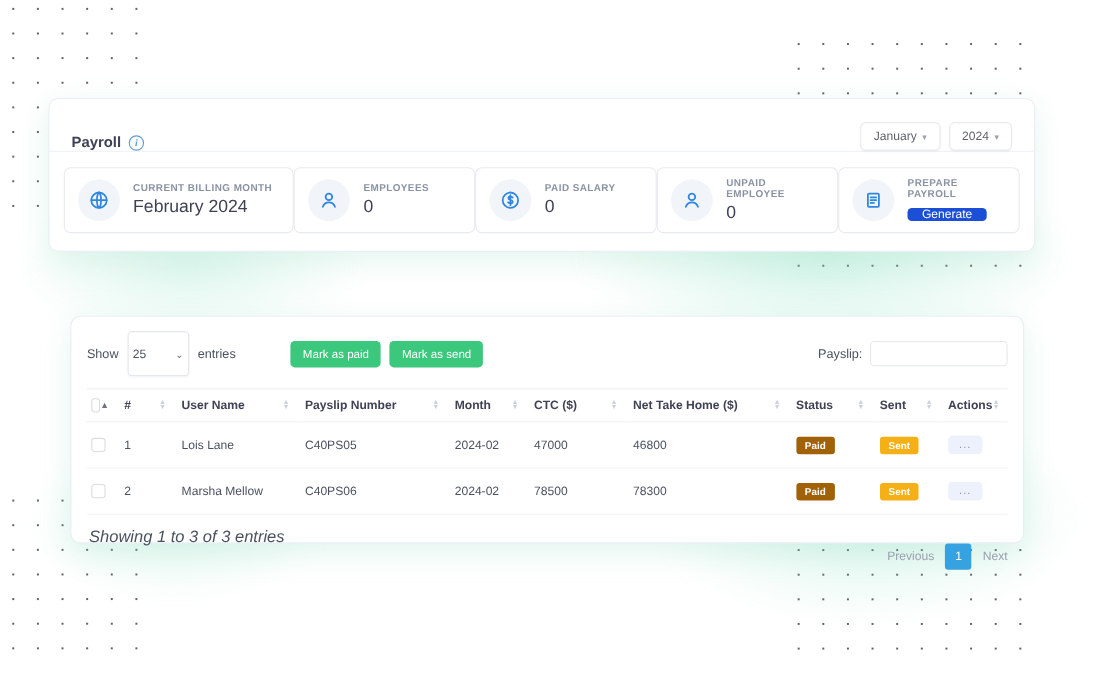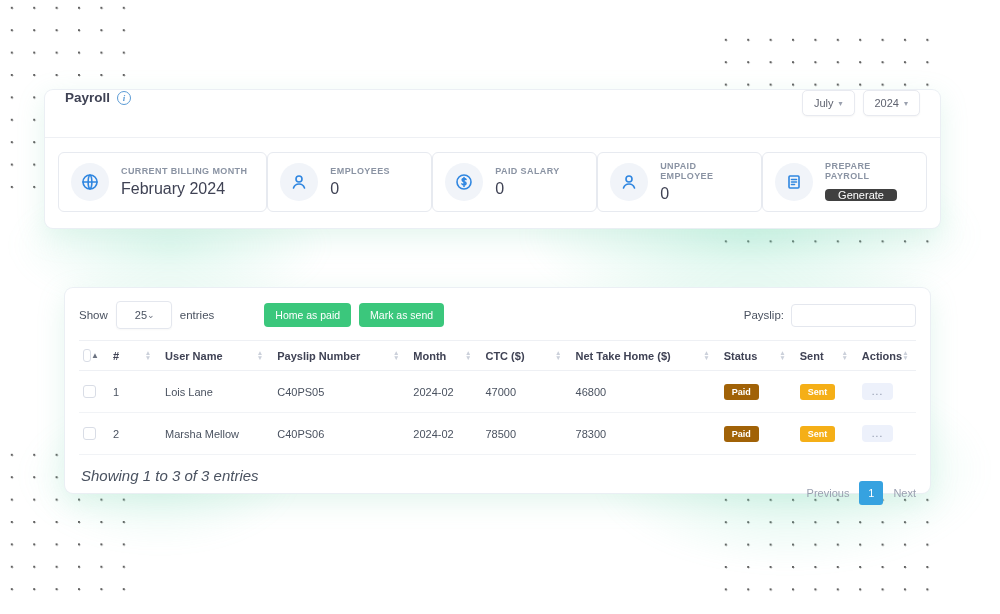--- a/index.html
+++ b/index.html
@@ -20,21 +20,21 @@
   .blob1 { left:520px; top:150px; width:460px; height:170px; background:radial-gradient(ellipse, rgba(110,220,180,.30), rgba(110,220,180,0) 70%); }
   .blob2 { left:10px;  top:180px; width:320px; height:130px; background:radial-gradient(ellipse, rgba(110,220,180,.22), rgba(110,220,180,0) 70%); }
   .blob3 { left:590px; top:370px; width:400px; height:200px; background:radial-gradient(ellipse, rgba(110,220,180,.26), rgba(110,220,180,0) 70%); }
   .blob4 { left:20px;  top:400px; width:280px; height:150px; background:radial-gradient(ellipse, rgba(110,220,180,.18), rgba(110,220,180,0) 70%); }
 
   .panel { position:absolute; z-index:2; background:#fff; border-radius:8px;
     box-shadow: 0 0 0 1px rgba(234,238,243,.95), 0 8px 28px rgba(120,210,175,.22); }
 
   
   .panel-top { left:45px; top:90px; width:895px; height:138px; }
-  .ptop-header { height:48px; display:flex; align-items:flex-start; justify-content:space-between;
+  .ptop-header { height:48px; display:flex; align-items:flex-end; justify-content:space-between;
     padding:0 20px; border-bottom:1px solid #eef0f4; }
   .title-wrap { display:flex; align-items:center; gap:7px; }
   .page-title { font-size:13.5px; font-weight:bold; color:#3f4254; }
   .info-icon { width:14px; height:14px; border:1.4px solid #5b9bd5; border-radius:50%;
     color:#5b9bd5; font-size:9px; display:flex; align-items:center; justify-content:center;
     font-family:"Liberation Serif", serif; font-style:italic; font-weight:bold; }
   .dd-group { display:flex; gap:8px; }
   .dd-btn { display:flex; align-items:center; gap:5px; background:#fff; border:1px solid #e8eaf0;
     border-radius:5px; padding:6px 11px; font-size:11px; color:#5f6370;
     box-shadow:0 1px 2px rgba(0,0,0,.04); cursor:pointer; }
@@ -42,30 +42,30 @@
 
   
   .cards { display:flex; padding:14px 13px; }
   .card { border:1px solid #e7eaf0; border-radius:6px; background:#fff; height:60px;
     display:flex; align-items:center; gap:12px; padding:0 12px; flex:1; }
   .card-billing { flex:1.32; }
   .icon-blob { width:38px; height:38px; min-width:38px; border-radius:50%; background:#f1f4f9;
     display:flex; align-items:center; justify-content:center; }
   .card-label { font-size:9px; letter-spacing:.4px; color:#8a93a3; font-weight:bold; margin-bottom:4px; }
   .card-value { font-size:16px; color:#3f4254; }
-  .gen-btn { background:#404040; color:#fff; border:none; border-radius:4px; font-size:11px;
+  .gen-btn { background:#1d4ed8; color:#fff; border:none; border-radius:4px; font-size:11px;
     padding:0 13px; cursor:pointer; font-family:inherit; }
 
   
   .panel-table { left:65px; top:288px; width:865px; height:205px; padding:13px 14px 10px; }
   .controls { display:flex; align-items:center; justify-content:space-between; margin-bottom:11px; }
   .controls-left { display:flex; align-items:center; gap:8px; }
   .ctl-text { font-size:11.5px; color:#4a5260; }
-  .select-box { width:56px; height:28px; border:1px solid #e4e7ee; border-radius:4px;
-    display:flex; align-items:center; justify-content:space-between; padding:0 18px;
+  .select-box { width:56px; height:41px; border:1px solid #e4e7ee; border-radius:4px;
+    display:flex; align-items:center; justify-content:space-between; padding:0 4px;
     font-size:11px; color:#4a5260; cursor:pointer; box-shadow:0 1px 2px rgba(0,0,0,.03); }
   .select-box .caret { font-size:9px; color:#6b7280; }
   .green-btn { background:#3bc77c; color:#fff; border:none; border-radius:4px; font-size:10.5px;
     padding:6px 11px; cursor:pointer; font-family:inherit; }
   .mark-paid { margin-left:42px; }
   .controls-right { display:flex; align-items:center; gap:7px; }
   .search-input { width:125px; height:23px; border:1px solid #e4e7ee; border-radius:4px;
     font-size:11px; padding:0 7px; outline:none; font-family:inherit; }
 
   table { width:100%; border-collapse:collapse; table-layout:fixed; font-size:11px; color:#4a5260; }
@@ -111,21 +111,21 @@
 <div class="blob blob4"></div>
 
 <div class="panel panel-top">
   <div class="ptop-header">
     <div class="title-wrap">
       <span class="page-title">Payroll</span>
       <span class="info-icon">i</span>
     </div>
     <div class="dd-group">
       <div class="dd-btn">
-        <span>July</span>
+        <span>January</span>
         <span class="caret">▾</span>
       </div>
       <div class="dd-btn">
         <span>2024</span>
         <span class="caret">▾</span>
       </div>
     </div>
   </div>
 
   <div class="cards">
@@ -198,21 +198,21 @@
 
 <div class="panel panel-table">
   <div class="controls">
     <div class="controls-left">
       <span class="ctl-text">Show</span>
       <div class="select-box">
         <span>25</span>
         <span class="caret">⌄</span>
       </div>
       <span class="ctl-text">entries</span>
-      <button class="green-btn mark-paid">Home as paid</button>
+      <button class="green-btn mark-paid">Mark as paid</button>
       <button class="green-btn">Mark as send</button>
     </div>
     <div class="controls-right">
       <span class="ctl-text">Payslip:</span>
       <input class="search-input" type="text" style="">
     </div>
   </div>
 
   <table>
     <colgroup>

